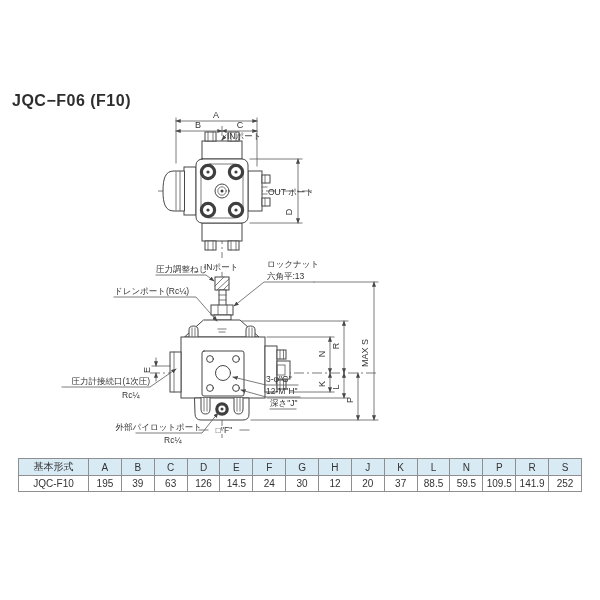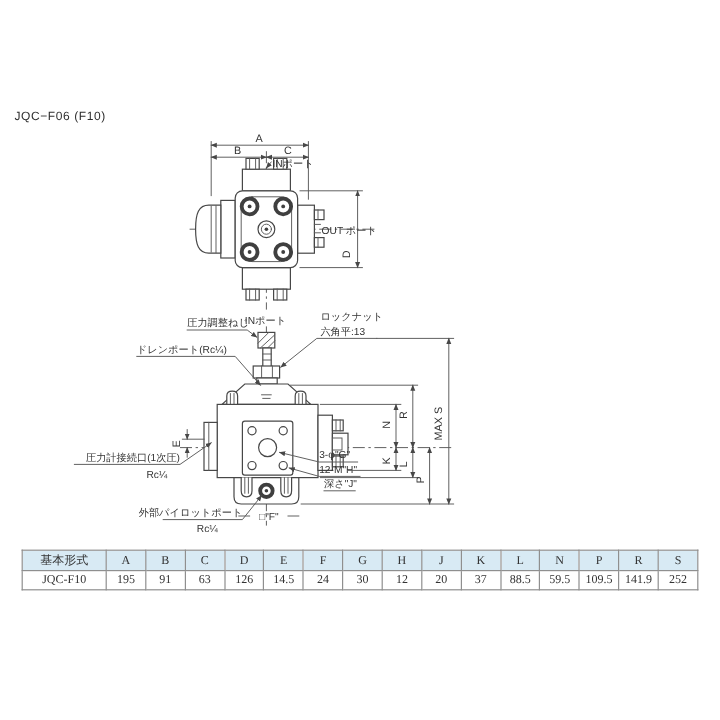--- a/index.html
+++ b/index.html
@@ -2,39 +2,38 @@
 <html><head>
 <meta charset="utf-8">
 <style>
   html,body{margin:0;padding:0;}
   body{
     width:600px;height:600px;position:relative;background:#ffffff;
     font-family:"Liberation Sans","DejaVu Sans",sans-serif;color:#333;
     overflow:hidden;
   }
   .title{
-    position:absolute;left:12px;top:92px;font-size:10px;color:#2e2e2e;
-    letter-spacing:.5px;font-weight:400;
+    position:absolute;left:12px;top:92px;font-size:16px;color:#2e2e2e;
+    letter-spacing:.5px;font-weight:700;
   }
   svg.drawing{position:absolute;left:0;top:0;}
   
   .ln{fill:none;stroke:#474747;stroke-width:1;stroke-linecap:square;stroke-linejoin:miter;}
   .thin{fill:none;stroke:#5a5a5a;stroke-width:.8;stroke-linecap:square;}
   .cl{fill:none;stroke:#5a5a5a;stroke-width:.8;stroke-dasharray:10 3 2 3;}
   .fillw{fill:#ffffff;}
   .bolt{fill:none;stroke:#3f3f3f;stroke-width:3.2;}
   .dot{fill:#3f3f3f;stroke:none;}
   text{fill:#333;font-size:8.5px;font-family:"Liberation Sans","DejaVu Sans",sans-serif;}
   text.dimt{font-size:9px;}
   
   table.dims{
     position:absolute;left:18px;top:458px;width:564px;border-collapse:collapse;
     table-layout:fixed;font-size:10px;color:#333;
     border:1px solid #6f6f6f;
-    font-family:Liberation Serif, serif;
   }
   table.dims th,table.dims td{
     border:1px solid #8f8f8f;text-align:center;padding:1px 0;height:13px;
     font-weight:normal;overflow:hidden;white-space:nowrap;
   }
   table.dims thead th{background:#d8eaf4;}
 </style>
 </head>
 <body>
 
@@ -264,21 +263,21 @@
         <th>N</th>
         <th>P</th>
         <th>R</th>
         <th>S</th>
       </tr>
     </thead>
   <tbody>
       <tr>
         <td>JQC-F10</td>
         <td>195</td>
-        <td>91</td>
+        <td>39</td>
         <td>63</td>
         <td>126</td>
         <td>14.5</td>
         <td>24</td>
         <td>30</td>
         <td>12</td>
         <td>20</td>
         <td>37</td>
         <td>88.5</td>
         <td>59.5</td>

